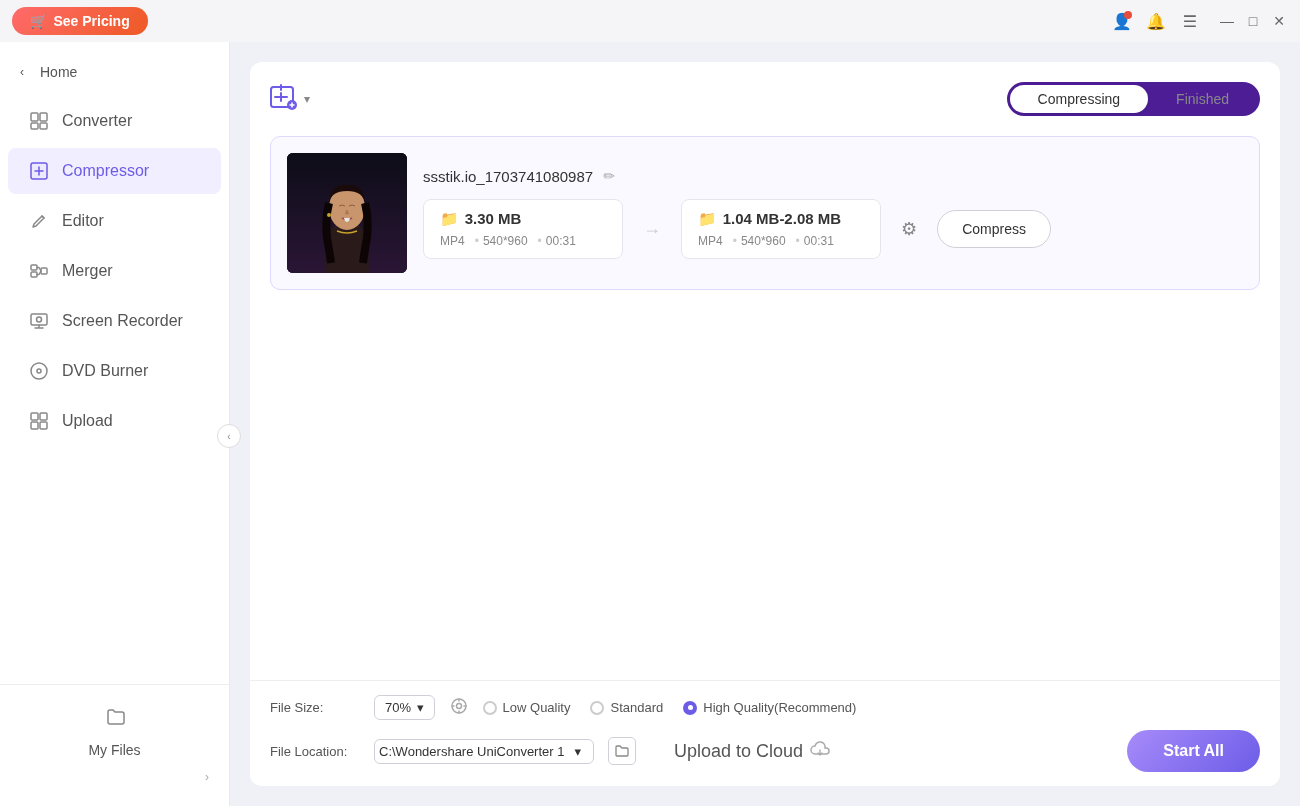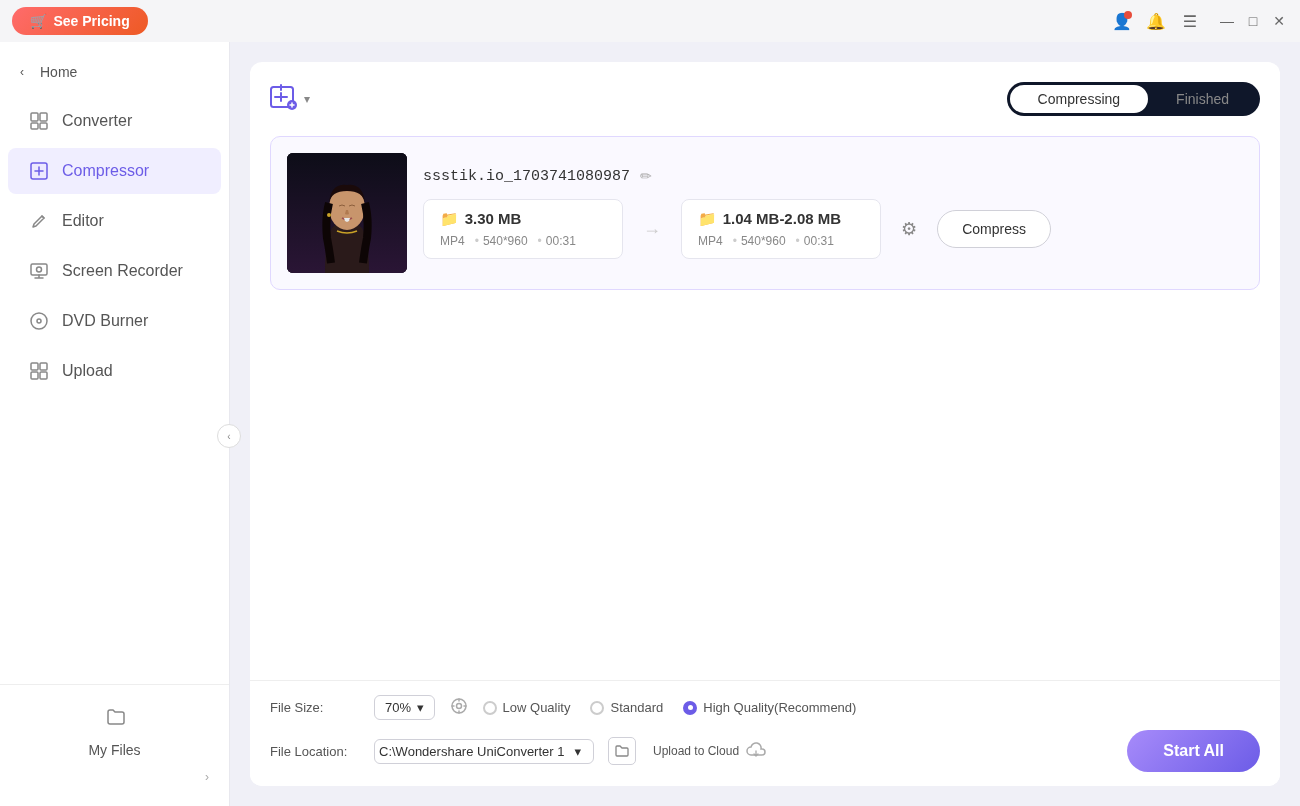--- a/index.html
+++ b/index.html
@@ -211,21 +211,21 @@
     }
 
     .add-file-btn .dropdown-arrow {
       font-size: 12px;
       color: #888;
     }
 
     
     .tab-switcher {
       display: flex;
-      background: #0f172a;
+      background: #4c1d95;
       border-radius: 20px;
       padding: 3px;
     }
 
     .tab-btn {
       padding: 6px 28px;
       border-radius: 18px;
       border: none;
       cursor: pointer;
       font-size: 14px;
@@ -278,21 +278,20 @@
       display: flex;
       align-items: center;
       gap: 10px;
       margin-bottom: 14px;
     }
 
     .file-name {
       font-size: 15px;
       font-weight: 500;
       color: #333;
-      font-family: Liberation Mono, monospace;
     }
 
     .edit-icon {
       color: #aaa;
       cursor: pointer;
       font-size: 14px;
     }
 
     .file-specs-row {
       display: flex;
@@ -469,24 +468,24 @@
       justify-content: center;
       cursor: pointer;
       background: white;
       color: #888;
     }
 
     .upload-cloud {
       display: flex;
       align-items: center;
       gap: 6px;
-      font-size: 12px;
+      font-size: 18px;
       color: #555;
       cursor: pointer;
-      margin-left: 3px;
+      margin-left: 24px;
       justify-content: center;
     }
 
     .start-all-btn {
       margin-left: auto;
       background: linear-gradient(135deg, #a78bfa, #6c5ce7);
       color: white;
       border: none;
       border-radius: 24px;
       padding: 12px 36px;
@@ -557,20 +556,31 @@
     <div class="sidebar-item">
       <span class="icon">
         <svg width="20" height="20" viewBox="0 0 20 20" fill="none">
           <path d="M4 16l3-1 8-8-2-2-8 8-1 3z" stroke="#888" stroke-width="1.5" stroke-linejoin="round" fill="none"></path>
           <path d="M13 5l2 2" stroke="#888" stroke-width="1.5" stroke-linecap="round"></path>
         </svg>
       </span>
       <span>Editor</span>
     </div>
 
+    <div class="sidebar-item">
+      <span class="icon">
+        <svg width="20" height="20" viewBox="0 0 20 20" fill="none">
+          <rect x="2" y="4" width="6" height="5" rx="1" stroke="#888" stroke-width="1.5" fill="none"></rect>
+          <rect x="2" y="11" width="6" height="5" rx="1" stroke="#888" stroke-width="1.5" fill="none"></rect>
+          <rect x="12" y="7" width="6" height="6" rx="1" stroke="#888" stroke-width="1.5" fill="none"></rect>
+          <path d="M8 6.5h2l2 3.5-2 3.5H8" stroke="#888" stroke-width="1.5" stroke-linecap="round" stroke-linejoin="round" fill="none"></path>
+        </svg>
+      </span>
+      <span>Merger</span>
+    </div>
 
     <div class="sidebar-item">
       <span class="icon">
         <svg width="20" height="20" viewBox="0 0 20 20" fill="none">
           <rect x="2" y="3" width="16" height="11" rx="1.5" stroke="#888" stroke-width="1.5" fill="none"></rect>
           <path d="M6 17h8M10 14v3" stroke="#888" stroke-width="1.5" stroke-linecap="round"></path>
           <circle cx="10" cy="8.5" r="2.5" stroke="#888" stroke-width="1.5" fill="none"></circle>
         </svg>
       </span>
       <span>Screen Recorder</span>

